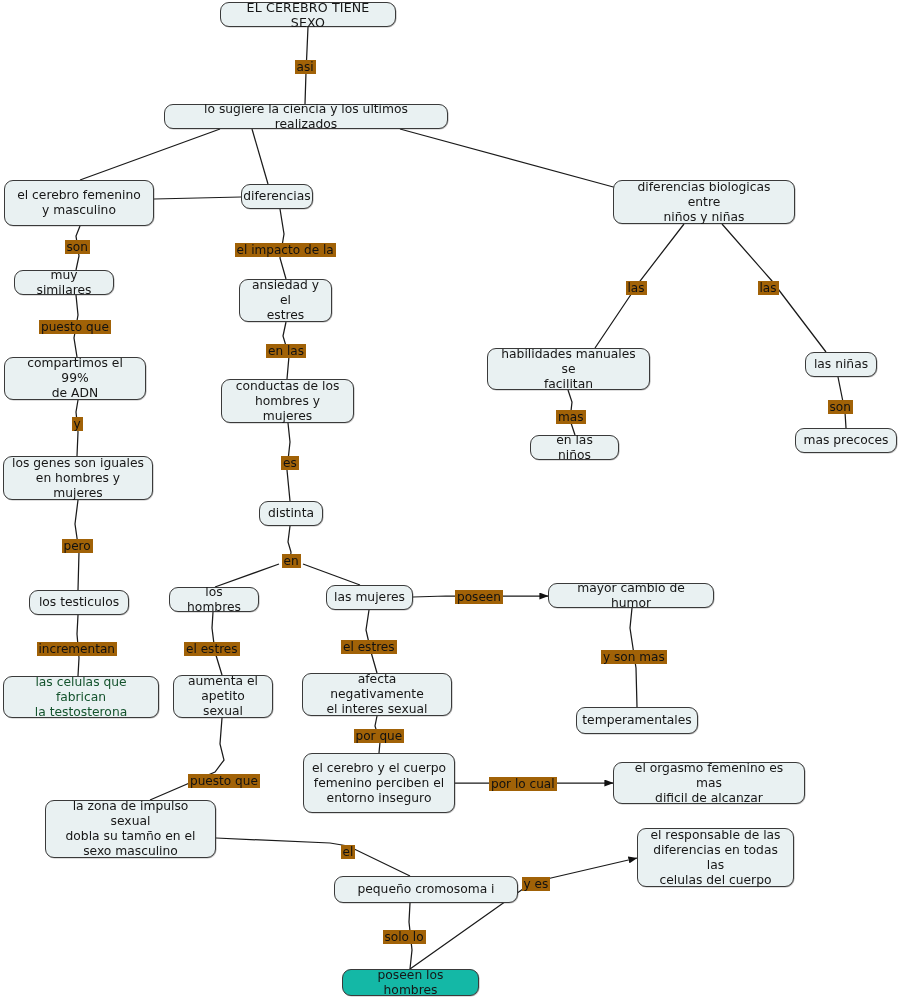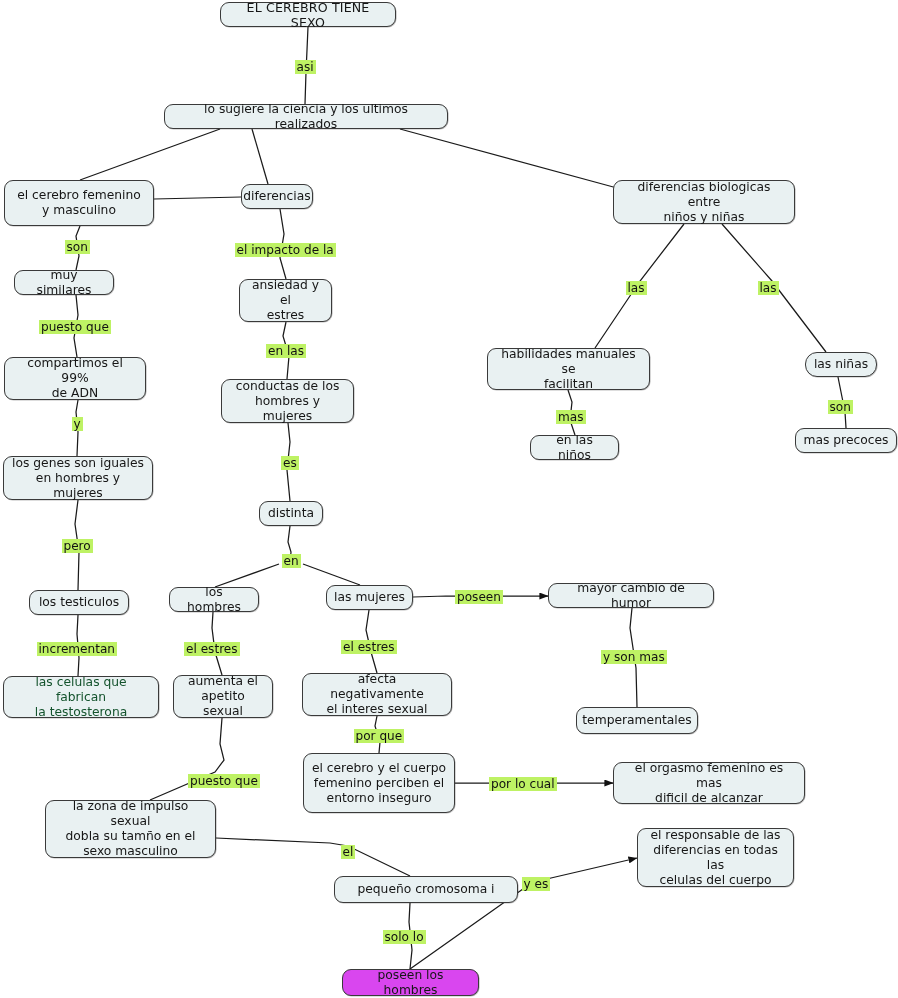--- a/index.html
+++ b/index.html
@@ -44,21 +44,21 @@
   }
   .node.root {
     font-size: 12.6px;
     letter-spacing: 0.15px;
   }
   .elabel {
     position: absolute;
     font-size: 12.1px;
     line-height: 14px;
     color: #111111;
-    background: #bef264;
+    background: #a16207;
     padding: 0 2px;
     white-space: nowrap;
     text-align: center;
   }
 </style>
 </head>
 <body>
 
 <div id="canvas">
   <svg id="edges" viewBox="0 0 898 998">
@@ -106,21 +106,21 @@
       <div class="node" style="left: 4px; top: 180px; width: 150px; height: 46px; background: rgb(233, 241, 242); border-color: rgb(58, 58, 58); color: rgb(22, 22, 22);">el cerebro femenino
 y masculino</div>
       <div class="node" style="left: 241px; top: 184px; width: 72px; height: 25px; background: rgb(233, 241, 242); border-color: rgb(58, 58, 58); color: rgb(22, 22, 22);">diferencias</div>
       <div class="node" style="left: 613px; top: 180px; width: 182px; height: 44px; background: rgb(233, 241, 242); border-color: rgb(58, 58, 58); color: rgb(22, 22, 22);">diferencias biologicas entre
 niños y niñas</div>
       <div class="node" style="left: 14px; top: 270px; width: 100px; height: 25px; background: rgb(233, 241, 242); border-color: rgb(58, 58, 58); color: rgb(22, 22, 22);">muy similares</div>
       <div class="node" style="left: 239px; top: 279px; width: 93px; height: 43px; background: rgb(233, 241, 242); border-color: rgb(58, 58, 58); color: rgb(22, 22, 22);">ansiedad y el
 estres</div>
       <div class="node" style="left: 487px; top: 348px; width: 163px; height: 42px; background: rgb(233, 241, 242); border-color: rgb(58, 58, 58); color: rgb(22, 22, 22);">habilidades manuales se
 facilitan</div>
-      <div class="node" style="left: 805px; top: 352px; width: 72px; height: 25px; background: rgb(233, 241, 242); border-color: rgb(58, 58, 58); color: rgb(22, 22, 22); border-radius: 12px;">las niñas</div>
+      <div class="node" style="left: 805px; top: 352px; width: 72px; height: 25px; background: rgb(233, 241, 242); border-color: rgb(58, 58, 58); color: rgb(22, 22, 22);">las niñas</div>
       <div class="node" style="left: 4px; top: 357px; width: 142px; height: 43px; background: rgb(233, 241, 242); border-color: rgb(58, 58, 58); color: rgb(22, 22, 22);">compartimos el 99%
 de ADN</div>
       <div class="node" style="left: 221px; top: 379px; width: 133px; height: 44px; background: rgb(233, 241, 242); border-color: rgb(58, 58, 58); color: rgb(22, 22, 22);">conductas de los
 hombres y mujeres</div>
       <div class="node" style="left: 530px; top: 435px; width: 89px; height: 25px; background: rgb(233, 241, 242); border-color: rgb(58, 58, 58); color: rgb(22, 22, 22);">en las niños</div>
       <div class="node" style="left: 795px; top: 428px; width: 102px; height: 25px; background: rgb(233, 241, 242); border-color: rgb(58, 58, 58); color: rgb(22, 22, 22);">mas precoces</div>
       <div class="node" style="left: 3px; top: 456px; width: 150px; height: 44px; background: rgb(233, 241, 242); border-color: rgb(58, 58, 58); color: rgb(22, 22, 22);">los genes son iguales
 en hombres y mujeres</div>
       <div class="node" style="left: 259px; top: 501px; width: 64px; height: 25px; background: rgb(233, 241, 242); border-color: rgb(58, 58, 58); color: rgb(22, 22, 22);">distinta</div>
       <div class="node" style="left: 29px; top: 590px; width: 100px; height: 25px; background: rgb(233, 241, 242); border-color: rgb(58, 58, 58); color: rgb(22, 22, 22);">los testiculos</div>
@@ -139,21 +139,21 @@
 entorno inseguro</div>
       <div class="node" style="left: 613px; top: 762px; width: 192px; height: 42px; background: rgb(233, 241, 242); border-color: rgb(58, 58, 58); color: rgb(22, 22, 22);">el orgasmo femenino es mas
 dificil de alcanzar</div>
       <div class="node" style="left: 45px; top: 800px; width: 171px; height: 58px; background: rgb(233, 241, 242); border-color: rgb(58, 58, 58); color: rgb(22, 22, 22);">la zona de impulso sexual
 dobla su tamño en el
 sexo masculino</div>
       <div class="node" style="left: 637px; top: 828px; width: 157px; height: 59px; background: rgb(233, 241, 242); border-color: rgb(58, 58, 58); color: rgb(22, 22, 22);">el responsable de las
 diferencias en todas las
 celulas del cuerpo</div>
       <div class="node" style="left: 334px; top: 876px; width: 184px; height: 27px; background: rgb(233, 241, 242); border-color: rgb(58, 58, 58); color: rgb(22, 22, 22);">pequeño cromosoma i</div>
-      <div class="node" style="left: 342px; top: 969px; width: 137px; height: 27px; background: #d946ef; border-color: rgb(58, 58, 58); color: rgb(22, 22, 22);">poseen los hombres</div>
+      <div class="node" style="left: 342px; top: 969px; width: 137px; height: 27px; background: #14b8a6; border-color: rgb(58, 58, 58); color: rgb(22, 22, 22);">poseen los hombres</div>
     </div>
   <div id="edge-labels">
       <div class="elabel" style="left: 294.5px; top: 60px;">asi</div>
       <div class="elabel" style="left: 64.5px; top: 240px;">son</div>
       <div class="elabel" style="left: 39px; top: 320px;">puesto que</div>
       <div class="elabel" style="left: 71.5px; top: 417px;">y</div>
       <div class="elabel" style="left: 61.5px; top: 539px;">pero</div>
       <div class="elabel" style="left: 36.5px; top: 642px;">incrementan</div>
       <div class="elabel" style="left: 234.5px; top: 243px;">el impacto de la</div>
       <div class="elabel" style="left: 266px; top: 344px;">en las</div>

